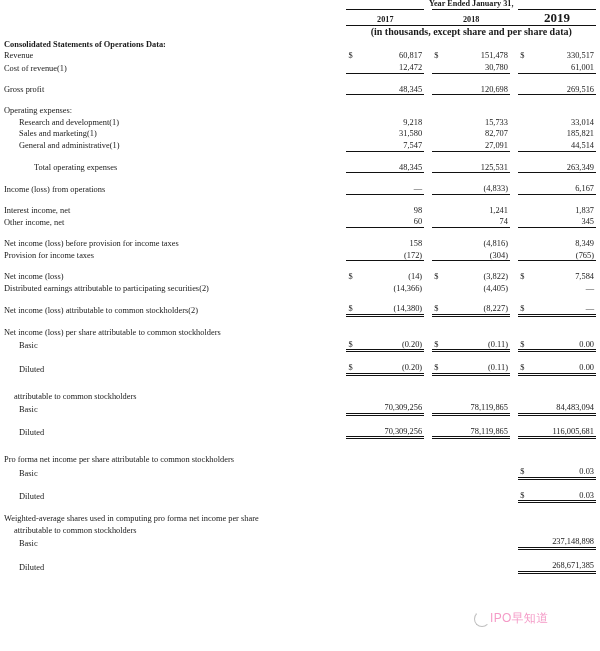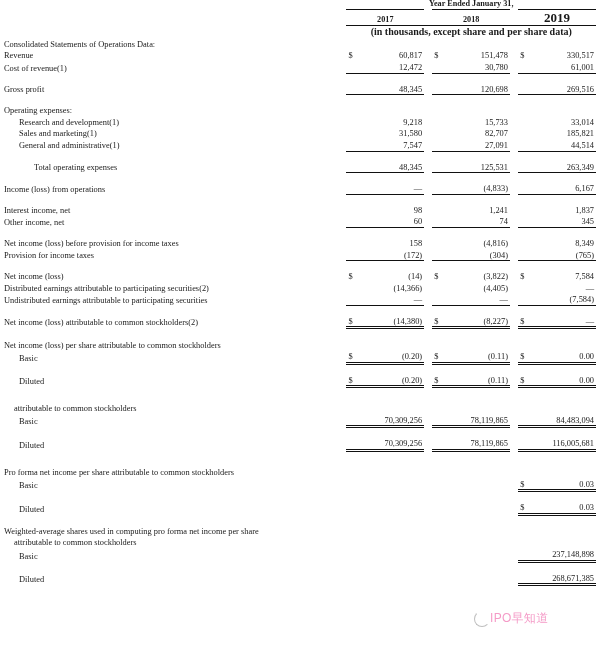--- a/index.html
+++ b/index.html
@@ -38,21 +38,21 @@
     white-space: nowrap;
   }
 
   
   col.c-label  { width: 327px; }
   col.c-gap    { width: 8px;  }
   col.c-cur    { width: 13px; }
   col.c-num    { width: 63px; }
 
   .lbl        { font-size: 8.4px; padding-left: 1px; }
-  .lbl-bold   { font-weight: normal; }
+  .lbl-bold   { font-weight: bold; }
   .ind1       { padding-left: 15px !important; }
   .ind2       { padding-left: 30px !important; }
   .ind-sub    { padding-left: 10px !important; margin-top: 8px; }
 
   .cur  { font-size: 8.4px; text-align: left; padding-left: 2px !important; }
   .num  { font-size: 8.4px; text-align: right; padding-right: 2px !important; }
 
   
   tr.h-sp td   { height: 9px; }
   tr.h-sp2 td  { height: 5px; }
@@ -362,32 +362,20 @@
         <td class="cur"></td>
         <td class="num">(14,366)</td>
         <td></td>
         <td class="cur"></td>
         <td class="num">(4,405)</td>
         <td></td>
         <td class="cur"></td>
         <td class="num">—</td>
       </tr>
 
-      <tr class="row">
-        <td class="lbl">Undistributed earnings attributable to participating securities</td>
-        <td></td>
-        <td class="cur ul-s"></td>
-        <td class="num ul-s">—</td>
-        <td></td>
-        <td class="cur ul-s"></td>
-        <td class="num ul-s">—</td>
-        <td></td>
-        <td class="cur ul-s"></td>
-        <td class="num ul-s">(7,584)</td>
-      </tr>
 
       <tr class="h-sp">
           <td colspan="10"></td>
         </tr>
 
       <tr class="row">
         <td class="lbl">Net income (loss) attributable to common stockholders(2)</td>
         <td></td>
         <td class="cur ul-d">$</td>
         <td class="num ul-d">(14,380)</td>

